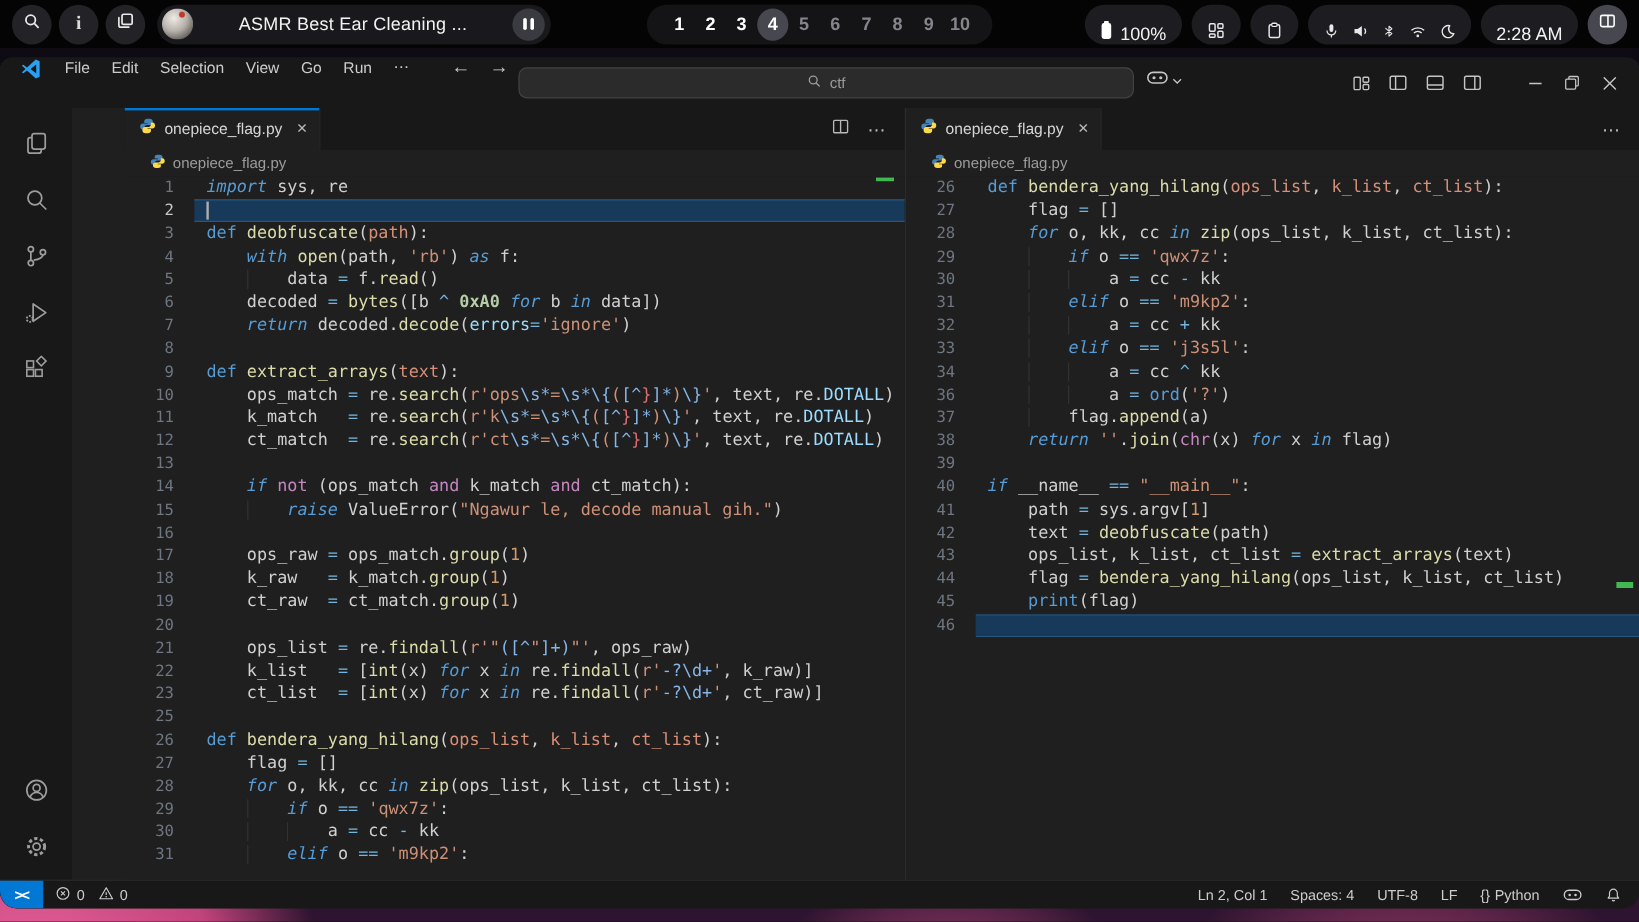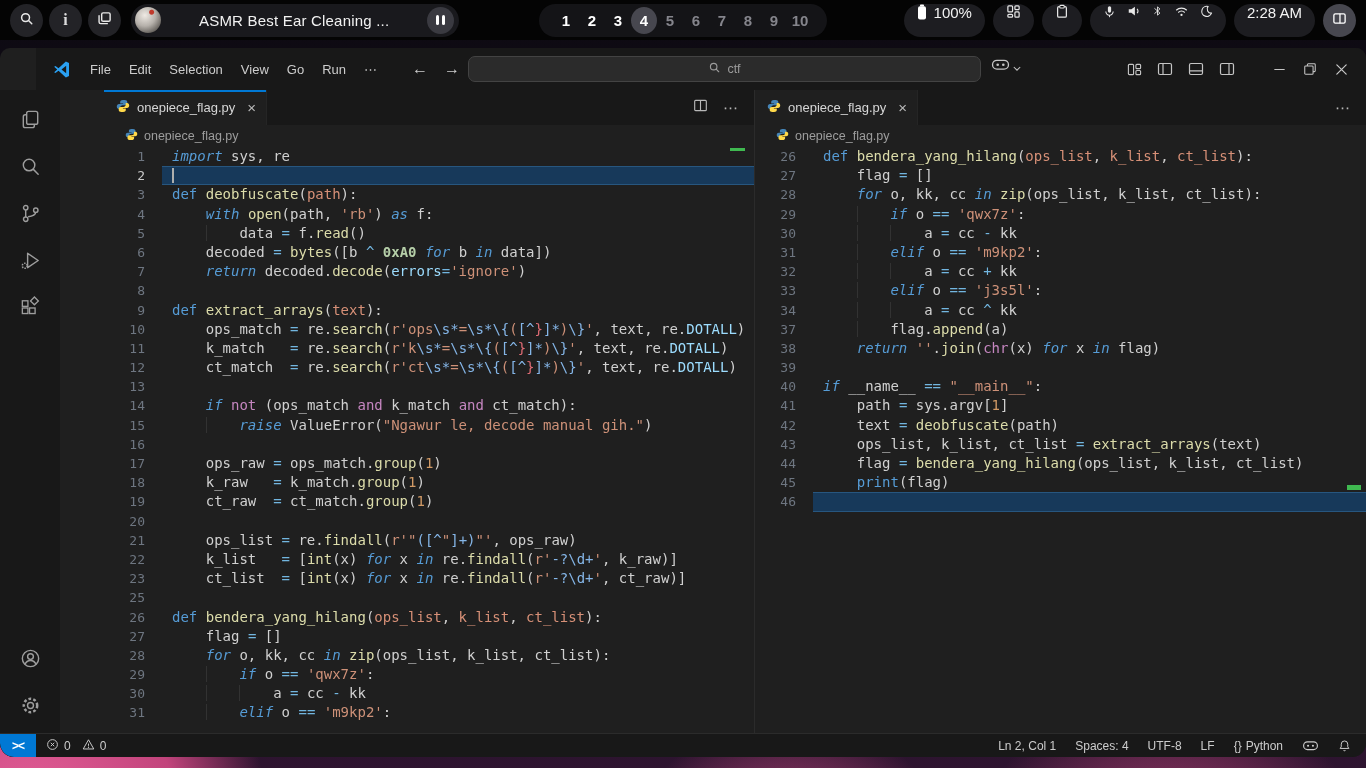--- a/index.html
+++ b/index.html
@@ -26,29 +26,29 @@
                 radial-gradient(circle at 38% 32%, #efeae4, #b5b0aa 45%, #6b6762 75%, #3b3936 100%); }
   .media-title { font-size:15px; color:#f2f2f2; padding:0 38px; letter-spacing:.2px; }
   .pausebtn { width:27px; height:27px; border-radius:50%; background:#3a3a41; display:flex; align-items:center; justify-content:center; gap:3px; }
   .pausebtn i { display:block; width:3px; height:10px; background:#fff; border-radius:1.5px; }
   .workspaces { position:absolute; left:50%; top:3.5px; transform:translateX(-50%); height:33px;
     background:#141417; border-radius:17px; display:flex; align-items:center; padding:0 14px; }
   .ws { width:26px; height:27px; line-height:27px; text-align:center; font-size:15px; font-weight:700; color:#85858c; }
   .ws.occupied { color:#ffffff; }
   .ws.active { color:#ffffff; background:#47474f; border-radius:50%; }
   .sysright { margin-left:auto; display:flex; align-items:center; gap:8px; }
-  .pill { height:33px; background:#1d1d21; border-radius:17px; display:flex; align-items:flex-start; padding:0 13px; gap:7px; font-size:15px; color:#f2f2f2; }
+  .pill { height:33px; background:#1d1d21; border-radius:17px; display:flex; align-items:flex-end; padding:0 13px; gap:7px; font-size:15px; color:#f2f2f2; }
   .pill.icons { gap:11px; }
   .layoutbtn { width:33px; height:33px; border-radius:50%; background:#47474f; display:flex; align-items:center; justify-content:center; }
 
   
   .vswin { position:absolute; top:48px; left:0; width:1366px; height:709px; background:var(--editor_bg,#1f1f1f);
     border-radius:10px 10px 14px 14px; overflow:hidden; display:flex; flex-direction:column; }
 
-  .titlebar { flex:0 0 42px; background:var(--chrome_bg,#181818); display:flex; align-items:center; position:relative;margin-left:36px; }
+  .titlebar { flex:0 0 42px; background:var(--chrome_bg,#181818); display:flex; position:relative; }
   .vslogo { margin:0 10px 0 16px; display:flex; }
   .menu-item { padding:0 9px; font-size:13px; color:#cccccc; cursor:default; }
   .nav { margin-left:26px; display:flex; gap:16px; color:#cfcfcf; font-size:16px; }
   .cmdcenter { position:absolute; left:432px; top:8px; width:513px; height:26px; background:#2b2b2b;
     border:1px solid #434343; border-radius:7px; display:flex; align-items:center; justify-content:center; gap:6px;
     color:#9b9b9b; font-size:12.5px; }
   .copilot-btn { position:absolute; left:955px; top:9px; display:flex; align-items:center; gap:3px; color:#c5c5c5; }
   .tb-right { position:absolute; right:0; top:0; height:42px; display:flex; align-items:center; gap:13px; padding-right:16px; }
   .tb-right .wc { display:flex; align-items:center; justify-content:center; width:18px; height:18px; }
   .tb-right .gap { width:8px; }
@@ -425,20 +425,21 @@
           <div class="code" id="code-right">
               <div class="cl"><span class="ln">26</span><span class="cd"><span class="c-kd">def </span><span class="c-fn">bendera_yang_hilang</span><span class="c-t">(</span><span class="c-pm">ops_list</span><span class="c-t">, </span><span class="c-pm">k_list</span><span class="c-t">, </span><span class="c-pm">ct_list</span><span class="c-t">):</span></span></div>
               <div class="cl"><span class="ln">27</span><span class="cd"><span class="ig">    </span><span class="c-t">flag </span><span class="c-op">=</span><span class="c-t"> []</span></span></div>
               <div class="cl"><span class="ln">28</span><span class="cd"><span class="ig">    </span><span class="c-k">for</span><span class="c-t"> o, kk, cc </span><span class="c-k">in</span><span class="c-t"> </span><span class="c-fn">zip</span><span class="c-t">(ops_list, k_list, ct_list):</span></span></div>
               <div class="cl"><span class="ln">29</span><span class="cd"><span class="ig">    </span><span class="ig gd">    </span><span class="c-k">if</span><span class="c-t"> o </span><span class="c-op">==</span><span class="c-t"> </span><span class="c-s">'qwx7z'</span><span class="c-t">:</span></span></div>
               <div class="cl"><span class="ln">30</span><span class="cd"><span class="ig">    </span><span class="ig gd">    </span><span class="ig gd">    </span><span class="c-t">a </span><span class="c-op">=</span><span class="c-t"> cc </span><span class="c-op">-</span><span class="c-t"> kk</span></span></div>
               <div class="cl"><span class="ln">31</span><span class="cd"><span class="ig">    </span><span class="ig gd">    </span><span class="c-k">elif</span><span class="c-t"> o </span><span class="c-op">==</span><span class="c-t"> </span><span class="c-s">'m9kp2'</span><span class="c-t">:</span></span></div>
               <div class="cl"><span class="ln">32</span><span class="cd"><span class="ig">    </span><span class="ig gd">    </span><span class="ig gd">    </span><span class="c-t">a </span><span class="c-op">=</span><span class="c-t"> cc </span><span class="c-op">+</span><span class="c-t"> kk</span></span></div>
               <div class="cl"><span class="ln">33</span><span class="cd"><span class="ig">    </span><span class="ig gd">    </span><span class="c-k">elif</span><span class="c-t"> o </span><span class="c-op">==</span><span class="c-t"> </span><span class="c-s">'j3s5l'</span><span class="c-t">:</span></span></div>
               <div class="cl"><span class="ln">34</span><span class="cd"><span class="ig">    </span><span class="ig gd">    </span><span class="ig gd">    </span><span class="c-t">a </span><span class="c-op">=</span><span class="c-t"> cc </span><span class="c-op">^</span><span class="c-t"> kk</span></span></div>
+              <div class="cl"><span class="ln">36</span><span class="cd"><span class="ig">    </span><span class="ig gd">    </span><span class="ig gd">    </span><span class="c-t">a </span><span class="c-op">=</span><span class="c-t"> </span><span class="c-b">ord</span><span class="c-t">(</span><span class="c-s">'?'</span><span class="c-t">)</span></span></div>
               <div class="cl"><span class="ln">37</span><span class="cd"><span class="ig">    </span><span class="ig gd">    </span><span class="c-t">flag.</span><span class="c-fn">append</span><span class="c-t">(a)</span></span></div>
               <div class="cl"><span class="ln">38</span><span class="cd"><span class="ig">    </span><span class="c-k">return</span><span class="c-t"> </span><span class="c-s">''</span><span class="c-t">.</span><span class="c-fn">join</span><span class="c-t">(</span><span class="c-m">chr</span><span class="c-t">(x) </span><span class="c-k">for</span><span class="c-t"> x </span><span class="c-k">in</span><span class="c-t"> flag)</span></span></div>
               <div class="cl"><span class="ln">39</span><span class="cd"></span></div>
               <div class="cl"><span class="ln">40</span><span class="cd"><span class="c-k">if</span><span class="c-t"> __name__ </span><span class="c-op">==</span><span class="c-t"> </span><span class="c-s">"__main__"</span><span class="c-t">:</span></span></div>
               <div class="cl"><span class="ln">41</span><span class="cd"><span class="ig">    </span><span class="c-t">path </span><span class="c-op">=</span><span class="c-t"> sys.argv[</span><span class="c-n">1</span><span class="c-t">]</span></span></div>
               <div class="cl"><span class="ln">42</span><span class="cd"><span class="ig">    </span><span class="c-t">text </span><span class="c-op">=</span><span class="c-t"> </span><span class="c-fn">deobfuscate</span><span class="c-t">(path)</span></span></div>
               <div class="cl"><span class="ln">43</span><span class="cd"><span class="ig">    </span><span class="c-t">ops_list, k_list, ct_list </span><span class="c-op">=</span><span class="c-t"> </span><span class="c-fn">extract_arrays</span><span class="c-t">(text)</span></span></div>
               <div class="cl"><span class="ln">44</span><span class="cd"><span class="ig">    </span><span class="c-t">flag </span><span class="c-op">=</span><span class="c-t"> </span><span class="c-fn">bendera_yang_hilang</span><span class="c-t">(ops_list, k_list, ct_list)</span></span></div>
               <div class="cl"><span class="ln">45</span><span class="cd"><span class="ig">    </span><span class="c-b">print</span><span class="c-t">(flag)</span></span></div>
               <div class="cl active"><span class="ln">46</span><span class="cd"></span></div>

